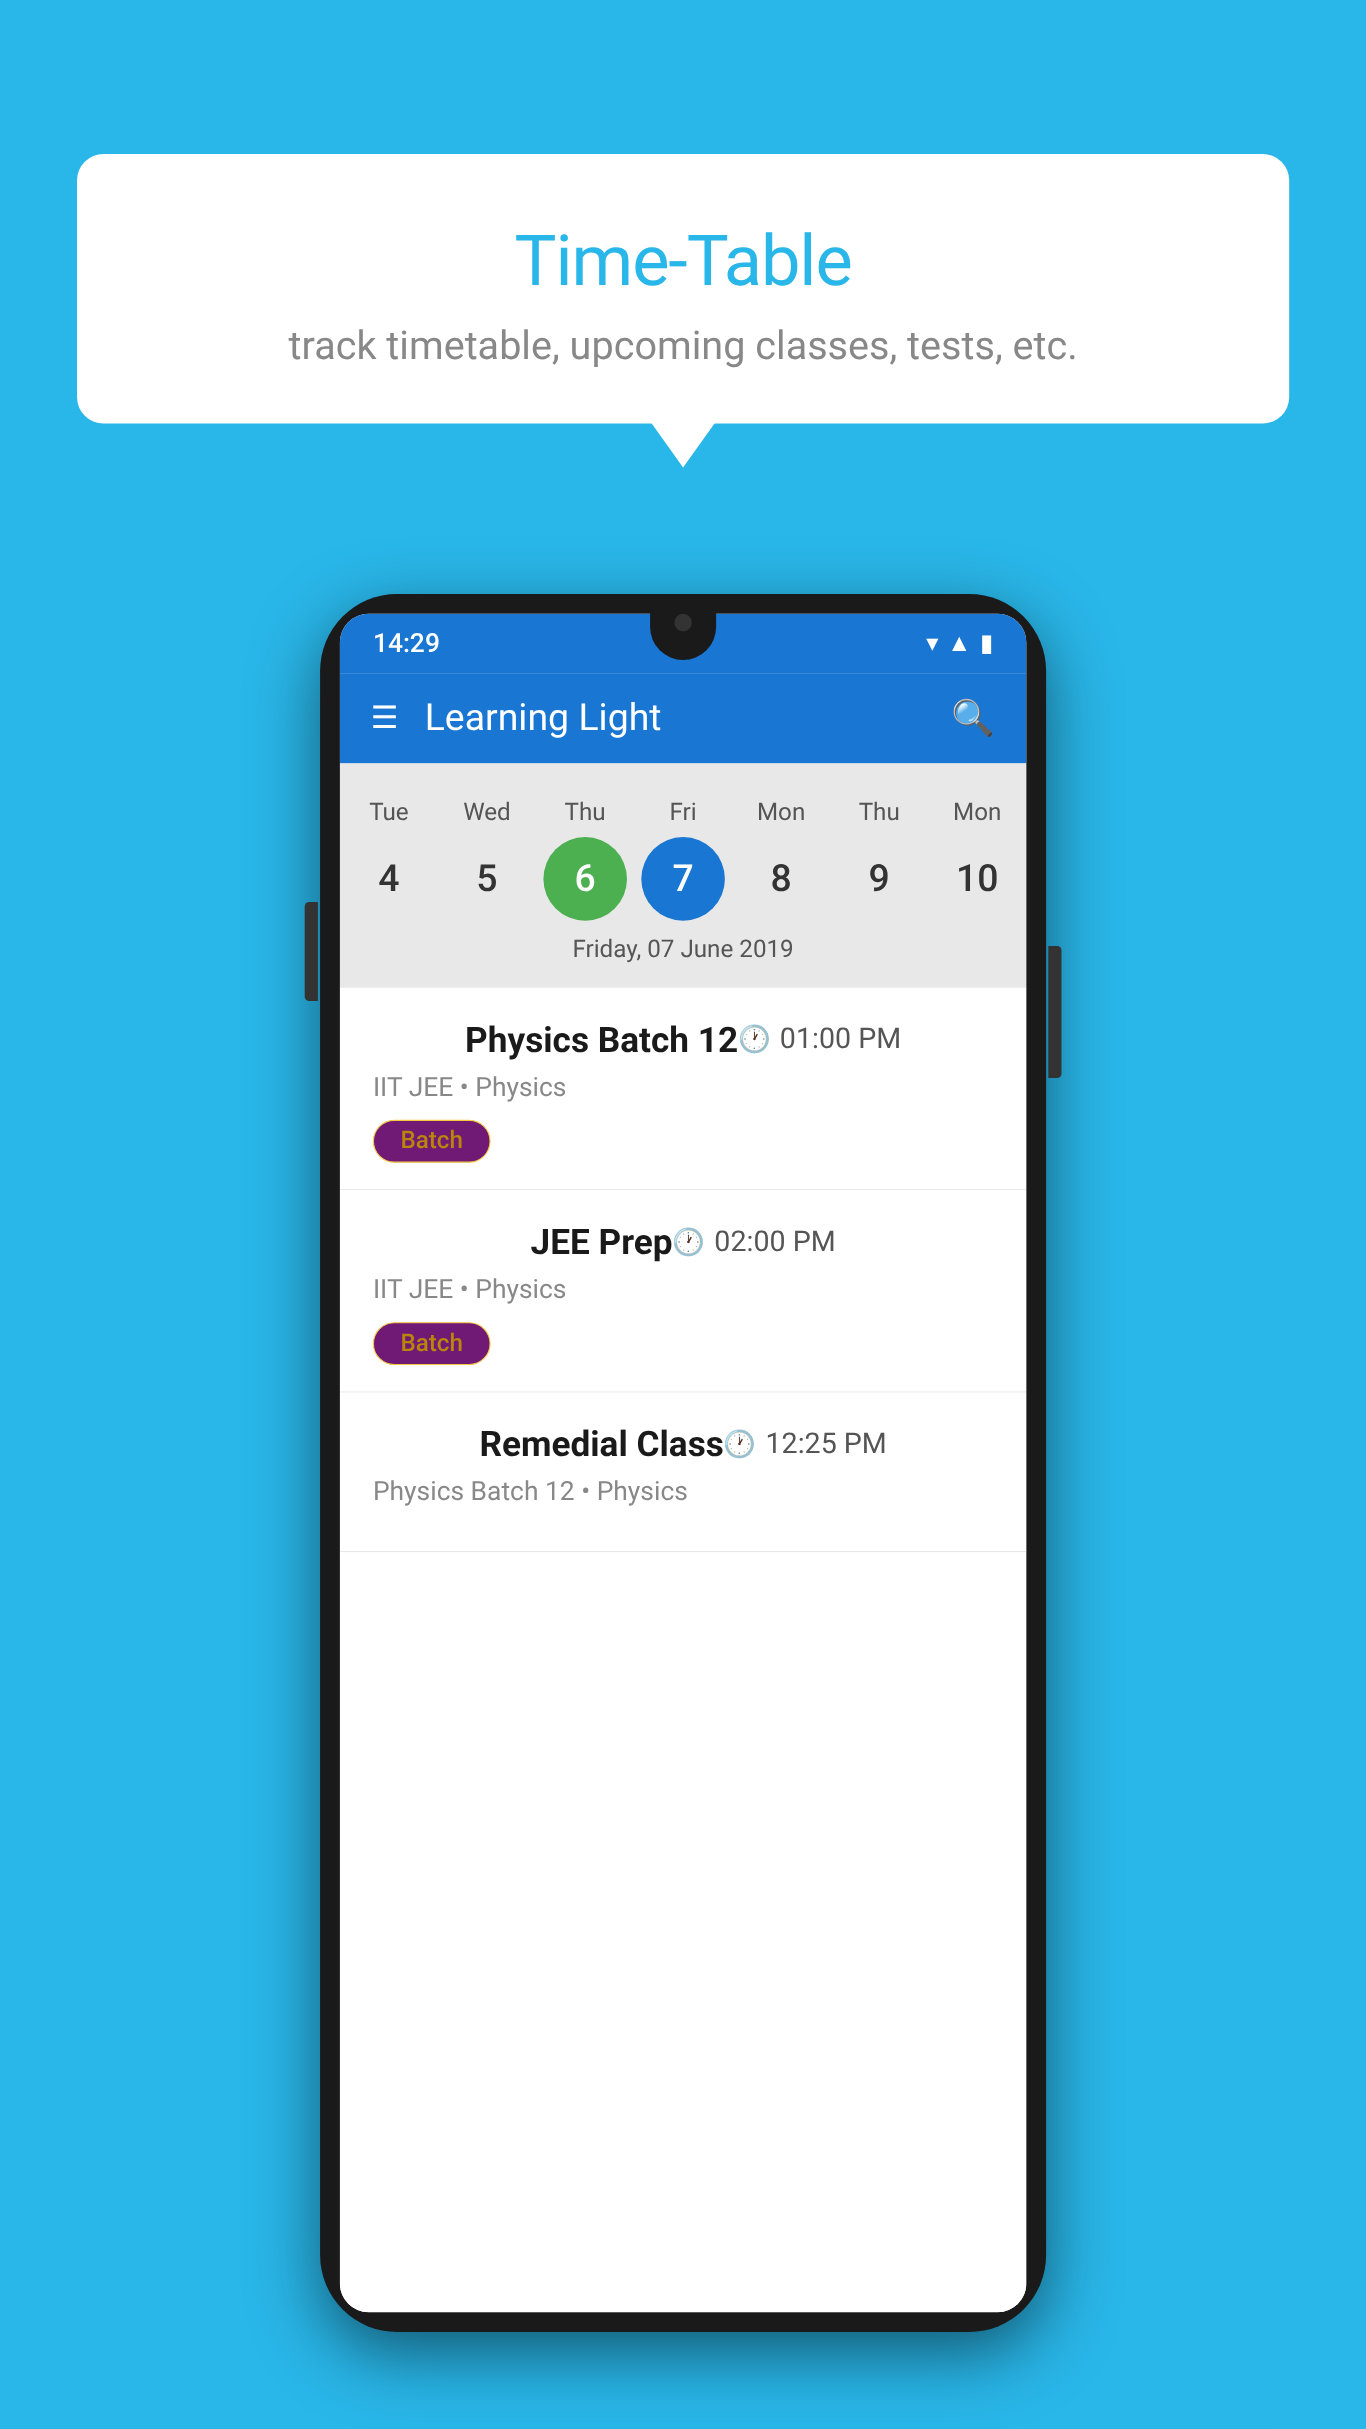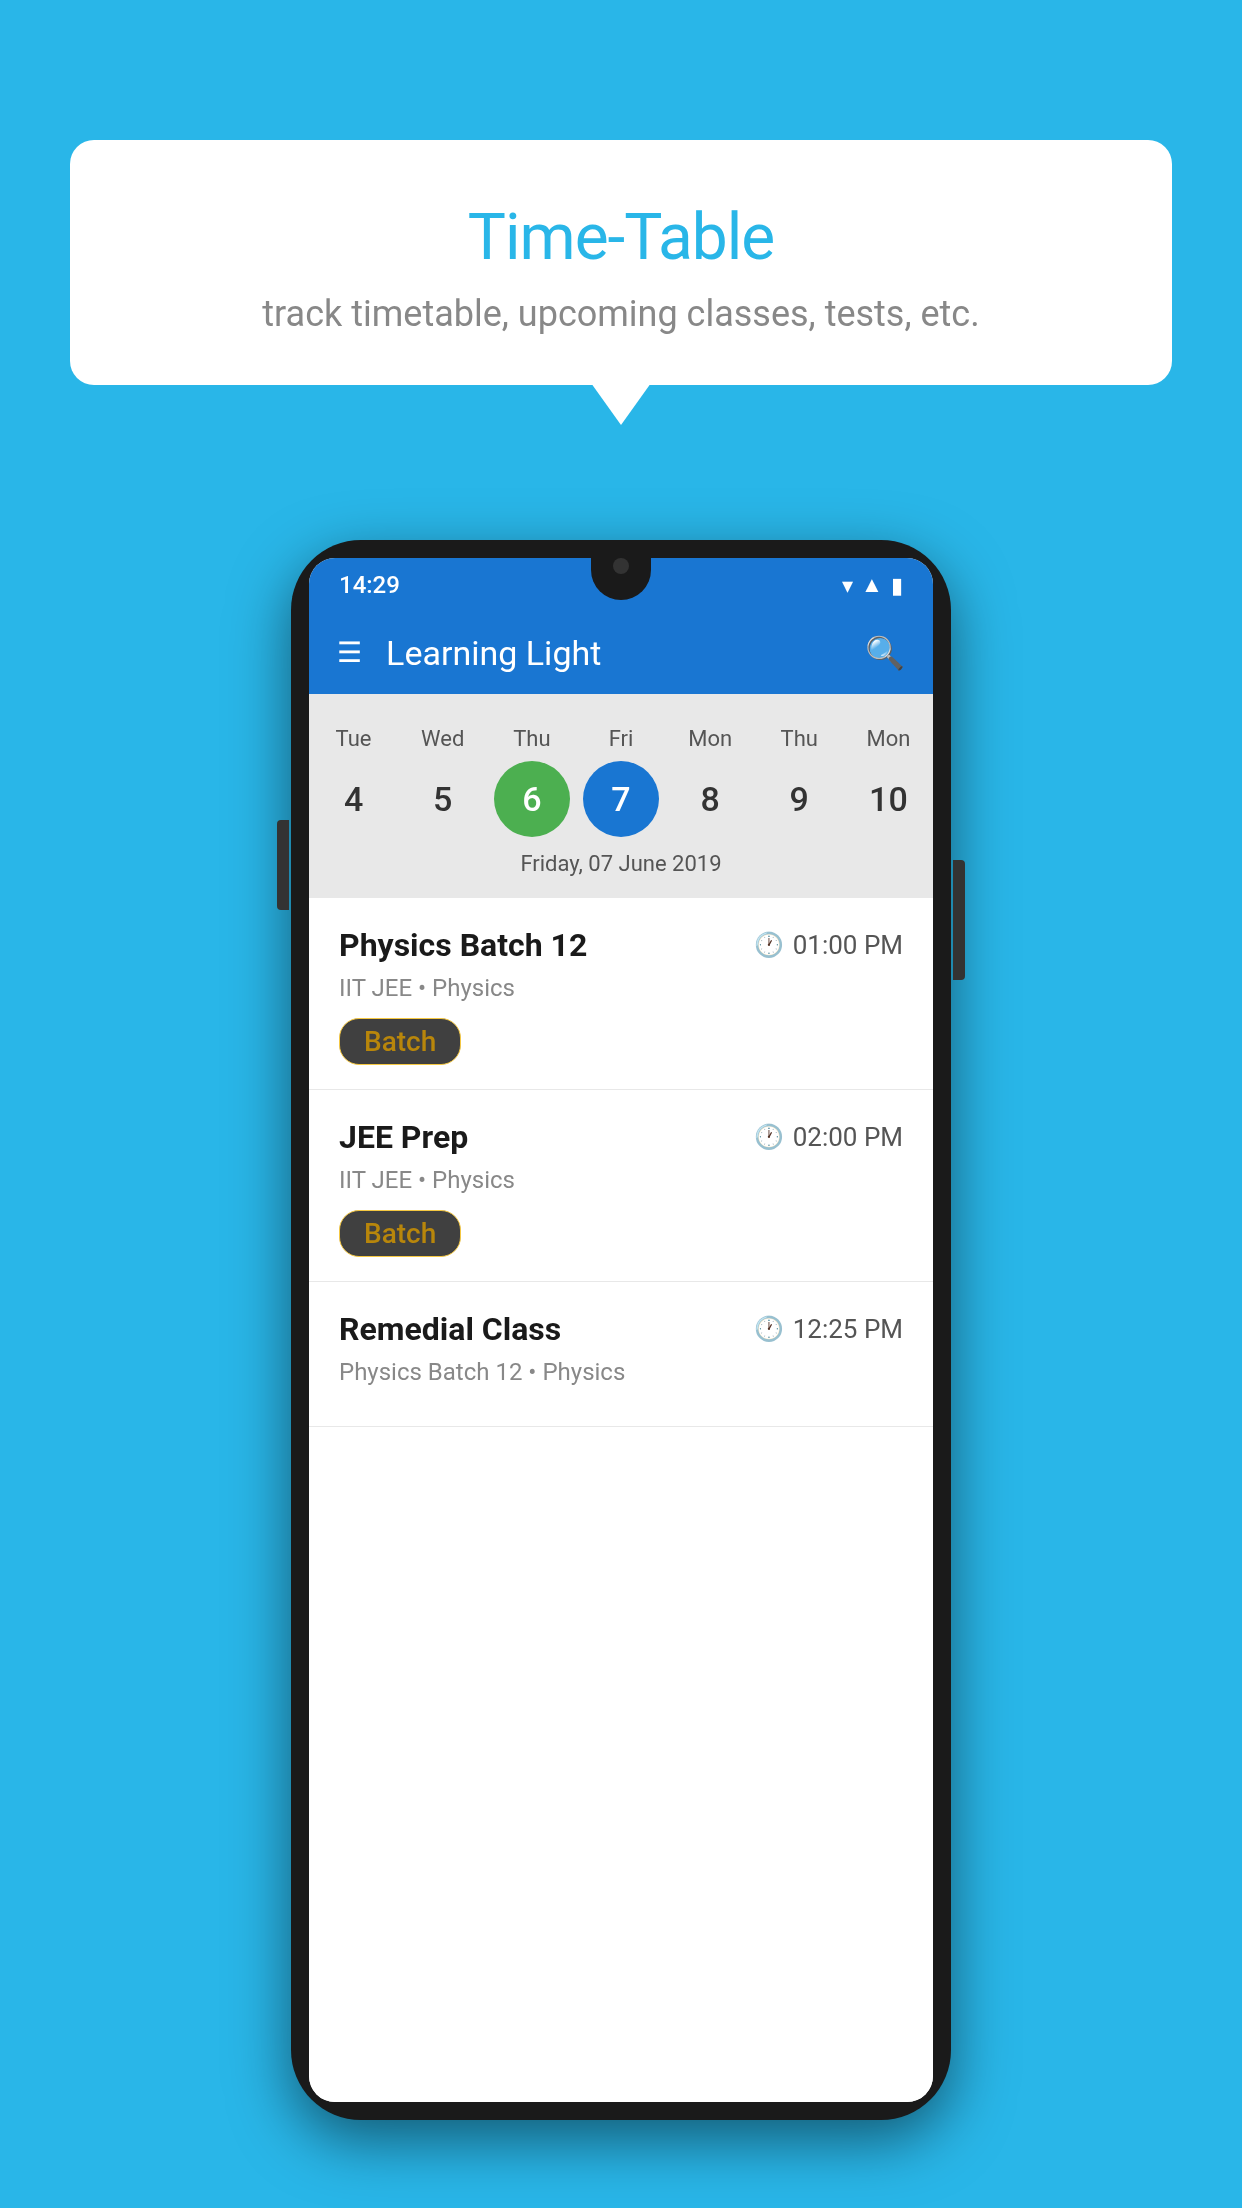--- a/index.html
+++ b/index.html
@@ -260,21 +260,21 @@
 
     .class-item {
       background: white;
       padding: 28px 30px 24px 30px;
       border-bottom: 1px solid #e8e8e8;
     }
 
     .class-header {
       display: flex;
       align-items: center;
-      justify-content: space-between;
+      justify-content: center;
       margin-bottom: 10px;
     }
 
     .class-name {
       font-size: 32px;
       font-weight: 700;
       color: #1a1a1a;
     }
 
     .class-time {
@@ -291,26 +291,26 @@
     }
 
     .class-subject {
       font-size: 24px;
       color: #888;
       margin-bottom: 16px;
     }
 
     .batch-badge {
       display: inline-block;
-      background: #404040;
+      background: #701a75;
       color: #B8860B;
       border: 1.5px solid #F5C842;
       border-radius: 20px;
       padding: 6px 24px;
-      font-size: 28px;
+      font-size: 22px;
       font-weight: 500;
     }
 
     .screen-content {
       display: flex;
       flex-direction: column;
       height: 100%;
     }
   </style>
 </head>

